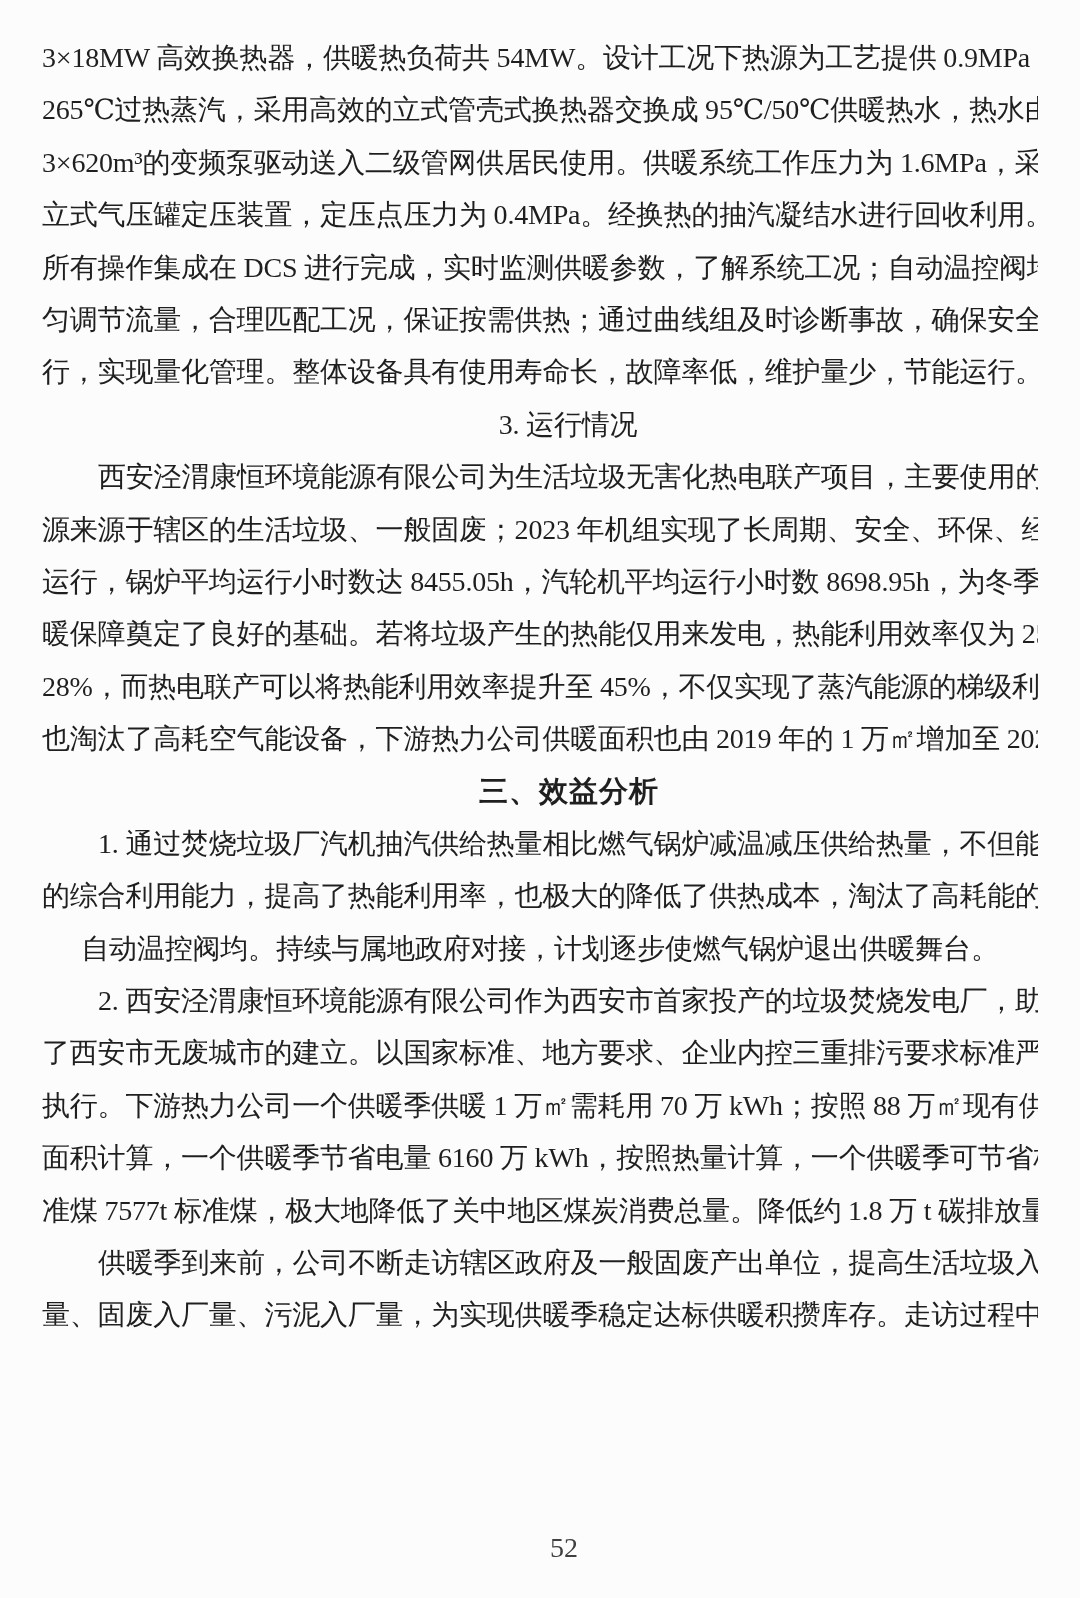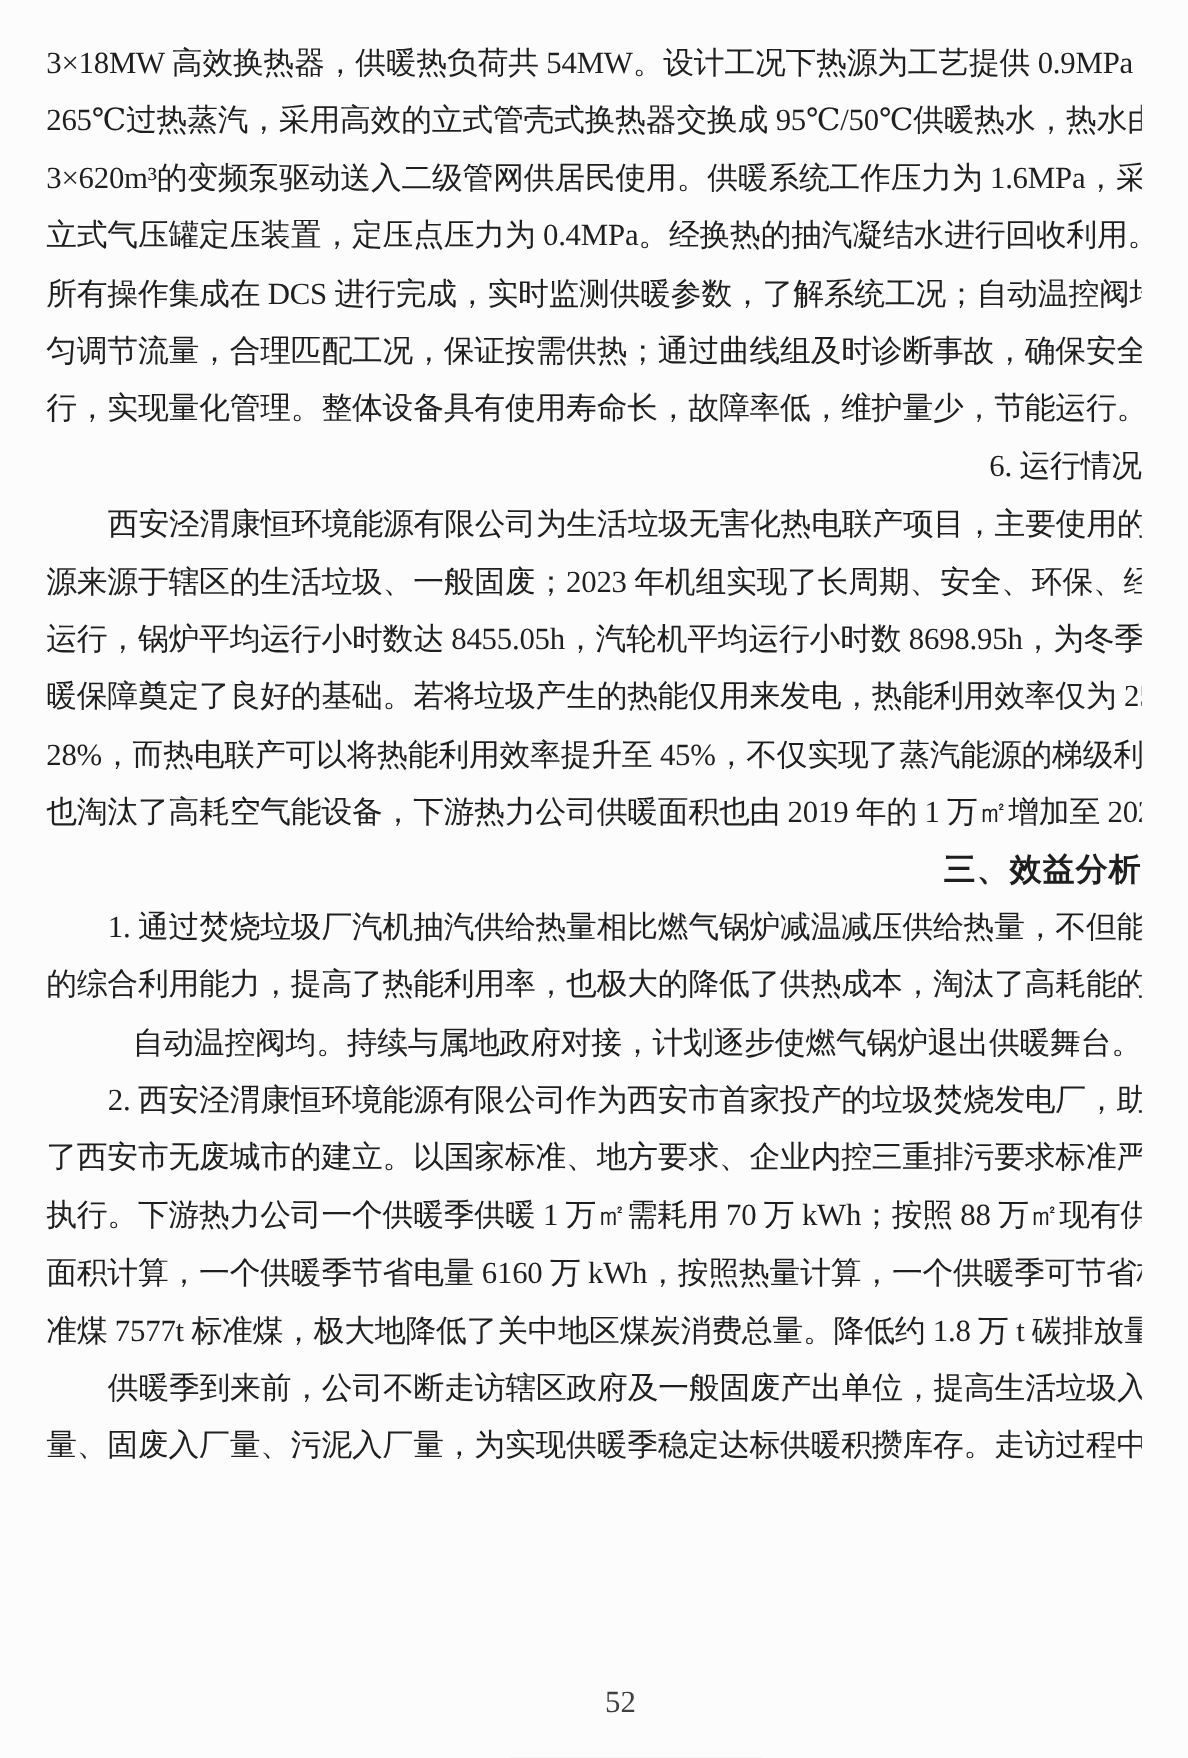--- a/index.html
+++ b/index.html
@@ -21,21 +21,21 @@
     top: 32px;
     left: 42px;
     width: 996px;
   }
   .line {
     font-size: 28px;
     line-height: 52.4px;
     height: 52.4px;
     overflow: hidden;
     letter-spacing: -0.2px;
-    text-align: right;
+    text-align: center;
     white-space: nowrap;
   }
   .line.justify {
     text-align: justify;
     text-align-last: justify;
   }
   .line.indent {
     text-indent: 2em;
   }
   .line.heading {
@@ -60,21 +60,21 @@
 
 <div class="page">
   <div class="text-block">
       <div class="line justify">3×18MW 高效换热器，供暖热负荷共 54MW。设计工况下热源为工艺提供 0.9MPa，</div>
       <div class="line justify">265℃过热蒸汽，采用高效的立式管壳式换热器交换成 95℃/50℃供暖热水，热水由</div>
       <div class="line justify">3×620m³的变频泵驱动送入二级管网供居民使用。供暖系统工作压力为 1.6MPa，采用</div>
       <div class="line justify">立式气压罐定压装置，定压点压力为 0.4MPa。经换热的抽汽凝结水进行回收利用。</div>
       <div class="line justify">所有操作集成在 DCS 进行完成，实时监测供暖参数，了解系统工况；自动温控阀均</div>
       <div class="line justify">匀调节流量，合理匹配工况，保证按需供热；通过曲线组及时诊断事故，确保安全运</div>
       <div class="line">行，实现量化管理。整体设备具有使用寿命长，故障率低，维护量少，节能运行。</div>
-      <div class="line indent">6. 运行情况</div>
+      <div class="line indent">3. 运行情况</div>
       <div class="line indent justify">西安泾渭康恒环境能源有限公司为生活垃圾无害化热电联产项目，主要使用的能</div>
       <div class="line justify">源来源于辖区的生活垃圾、一般固废；2023 年机组实现了长周期、安全、环保、经济</div>
       <div class="line justify">运行，锅炉平均运行小时数达 8455.05h，汽轮机平均运行小时数 8698.95h，为冬季供</div>
       <div class="line justify">暖保障奠定了良好的基础。若将垃圾产生的热能仅用来发电，热能利用效率仅为 25～</div>
       <div class="line justify">28%，而热电联产可以将热能利用效率提升至 45%，不仅实现了蒸汽能源的梯级利用，</div>
       <div class="line justify">也淘汰了高耗空气能设备，下游热力公司供暖面积也由 2019 年的 1 万㎡增加至 2023</div>
       <div class="line heading indent">三、效益分析</div>
       <div class="line indent justify">1. 通过焚烧垃圾厂汽机抽汽供给热量相比燃气锅炉减温减压供给热量，不但能源</div>
       <div class="line justify">的综合利用能力，提高了热能利用率，也极大的降低了供热成本，淘汰了高耗能的空</div>
       <div class="line">自动温控阀均。持续与属地政府对接，计划逐步使燃气锅炉退出供暖舞台。</div>

